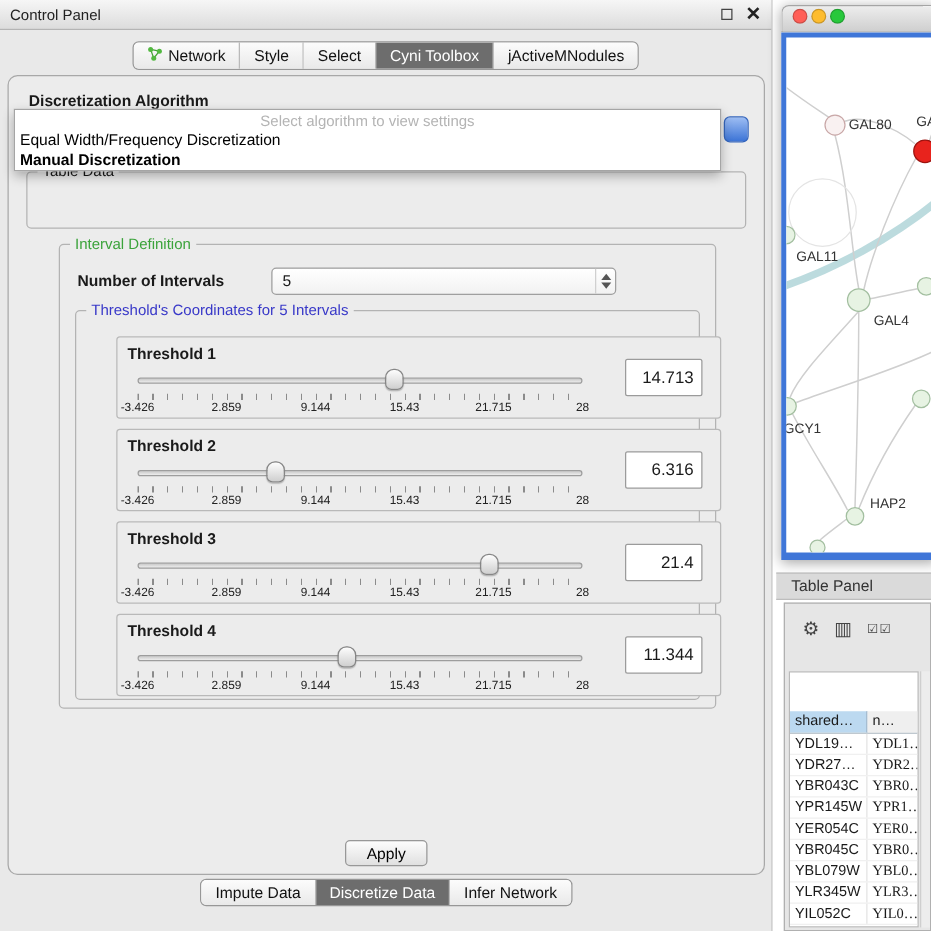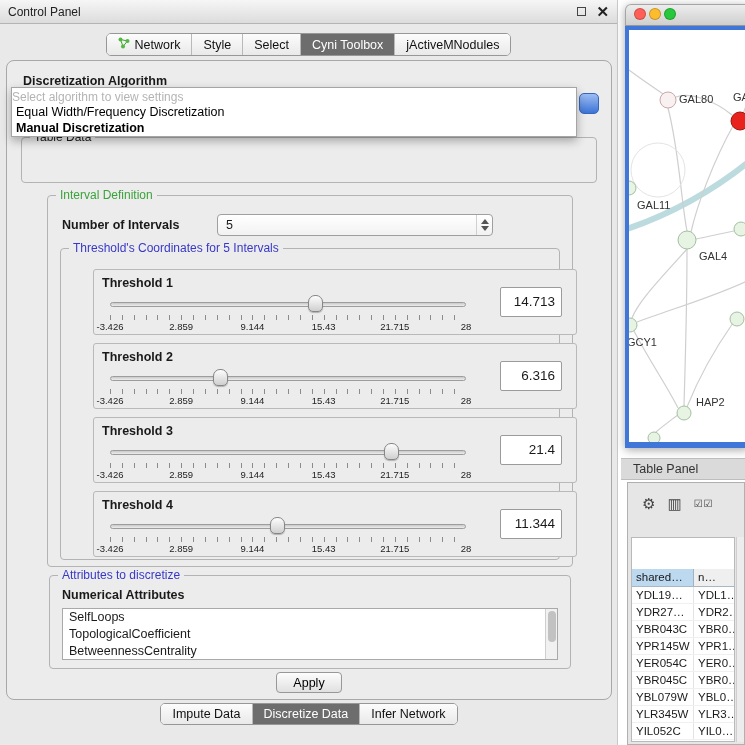--- a/index.html
+++ b/index.html
@@ -23,21 +23,21 @@
 
   .cp-body { position:absolute; left:6px; top:60px; width:606px; height:640px;
     border:1px solid #a8a8a8; border-radius:8px; background:#ececec; }
 
   .algo-label { position:absolute; left:16px; top:13px; font-size:12.5px; font-weight:bold; z-index:1; }
   .algo-combo-frag { position:absolute; left:572px; top:32px; width:20px; height:21px; border-radius:5px;
     background:linear-gradient(#9dbdf3,#3c74d6); border:1px solid #3566bd; z-index:4; }
 
   .popup { position:absolute; left:4px; top:26px; width:566px; height:50px; background:#fff;
     border:1px solid #a5a5a5; box-shadow:0 4px 9px rgba(0,0,0,.3); z-index:10; }
-  .popup-header { text-align:left; color:#b4b4b4; font-size:12px; padding-top:2px; }
+  .popup-header { text-align:center; color:#b4b4b4; font-size:12px; padding-top:2px; }
   .popup-item { font-size:12.5px; padding:1px 0 1px 4px; color:#000; }
   .popup-item.bold { font-weight:bold; }
 
   .group { position:absolute; border:1px solid #b3b3b3; border-radius:4px; }
   .group-label { position:absolute; top:-8px; left:8px; background:#ececec; padding:0 4px; font-size:12px; white-space:nowrap; }
   .group-label.green { color:#3ba33b; }
   .group-label.blue  { color:#3838c8; }
 
   .combo { position:absolute; height:24px; background:linear-gradient(#ffffff,#f2f2f2);
     border:1px solid #9f9f9f; border-radius:4px; font-size:12.5px; display:flex; align-items:center; padding-left:8px; }
@@ -95,21 +95,21 @@
   .table-panel { position:absolute; left:627px; top:482px; width:118px; height:263px; background:#e6e6e6; border:1px solid #b0b0b0; }
   .tbl-toolbar { position:absolute; left:0; top:6px; right:0; height:30px; display:flex; align-items:center; gap:12px; padding-left:14px; }
   .tb-icon { font-size:15px; color:#444; line-height:16px; }
   .tb-icon.small { font-size:10px; letter-spacing:1px; }
   .tbl { position:absolute; left:3px; top:54px; right:9px; bottom:2px; background:#fff; border:1px solid #b9b9b9; overflow:hidden; font-size:11.5px; }
   .tbl-header { display:flex; height:18px; border-bottom:1px solid #aab6c0;margin-top:31px; }
   .tbl-header .h1 { width:62px; background:#bcd9f0; border-right:1px solid #9fb4c6; padding:2px 0 0 4px; overflow:hidden; white-space:nowrap; }
   .tbl-header .h2 { flex:1; background:#efefef; padding:2px 0 0 4px; overflow:hidden; white-space:nowrap; }
   .tbl-row { display:flex; height:17px; border-bottom:1px solid #f0f0f0; }
   .tbl-row .c1 { width:62px; border-right:1px solid #e4e4e4; padding:2px 0 0 4px; overflow:hidden; white-space:nowrap; }
-  .tbl-row .c2 { flex:1; padding:2px 0 0 4px; overflow:hidden; white-space:nowrap; }
+  .tbl-row .c2 { flex:1; padding:2px 0 0 4px; overflow:hidden; white-space:nowrap;font-family:Liberation Serif, serif; }
   .tbl-scroll { position:absolute; right:0; top:54px; bottom:2px; width:8px; background:#ededed; border-left:1px solid #cfcfcf; }
 </style>
 </head>
 <body>
 
 <div class="control-panel">
   <div class="cp-titlebar">
     <span>Control Panel</span>
     <span class="spacer"></span>
     <span class="float-icon"></span>
@@ -239,34 +239,20 @@
                 <span style="left: 60%;">15.43</span>
                 <span style="left: 80%;">21.715</span>
                 <span style="left: 100%;">28</span>
               </div>
           </div>
           <div class="th-value">11.344</div>
         </div>
       </div>
     </div>
 
-    <div class="group" style="left:42px; top:514px; width:522px; height:94px;">
-      <div class="group-label blue">Attributes to discretize</div>
-      <div class="bold-label" style="left:12px; top:12px;">Numerical Attributes</div>
-      <div class="listbox">
-        <div>
-            <div class="item">SelfLoops</div>
-            <div class="item">TopologicalCoefficient</div>
-            <div class="item">BetweennessCentrality</div>
-          </div>
-        <div class="list-scroll">
-            <div class="thumb2"></div>
-          </div>
-      </div>
-    </div>
 
     <button class="apply-btn">Apply</button>
   </div>
 
   <div class="bottom-tab-row">
     <div class="tab-group">
         <div class="tab">
           <span>Impute Data</span>
         </div>
         <div class="tab selected">

